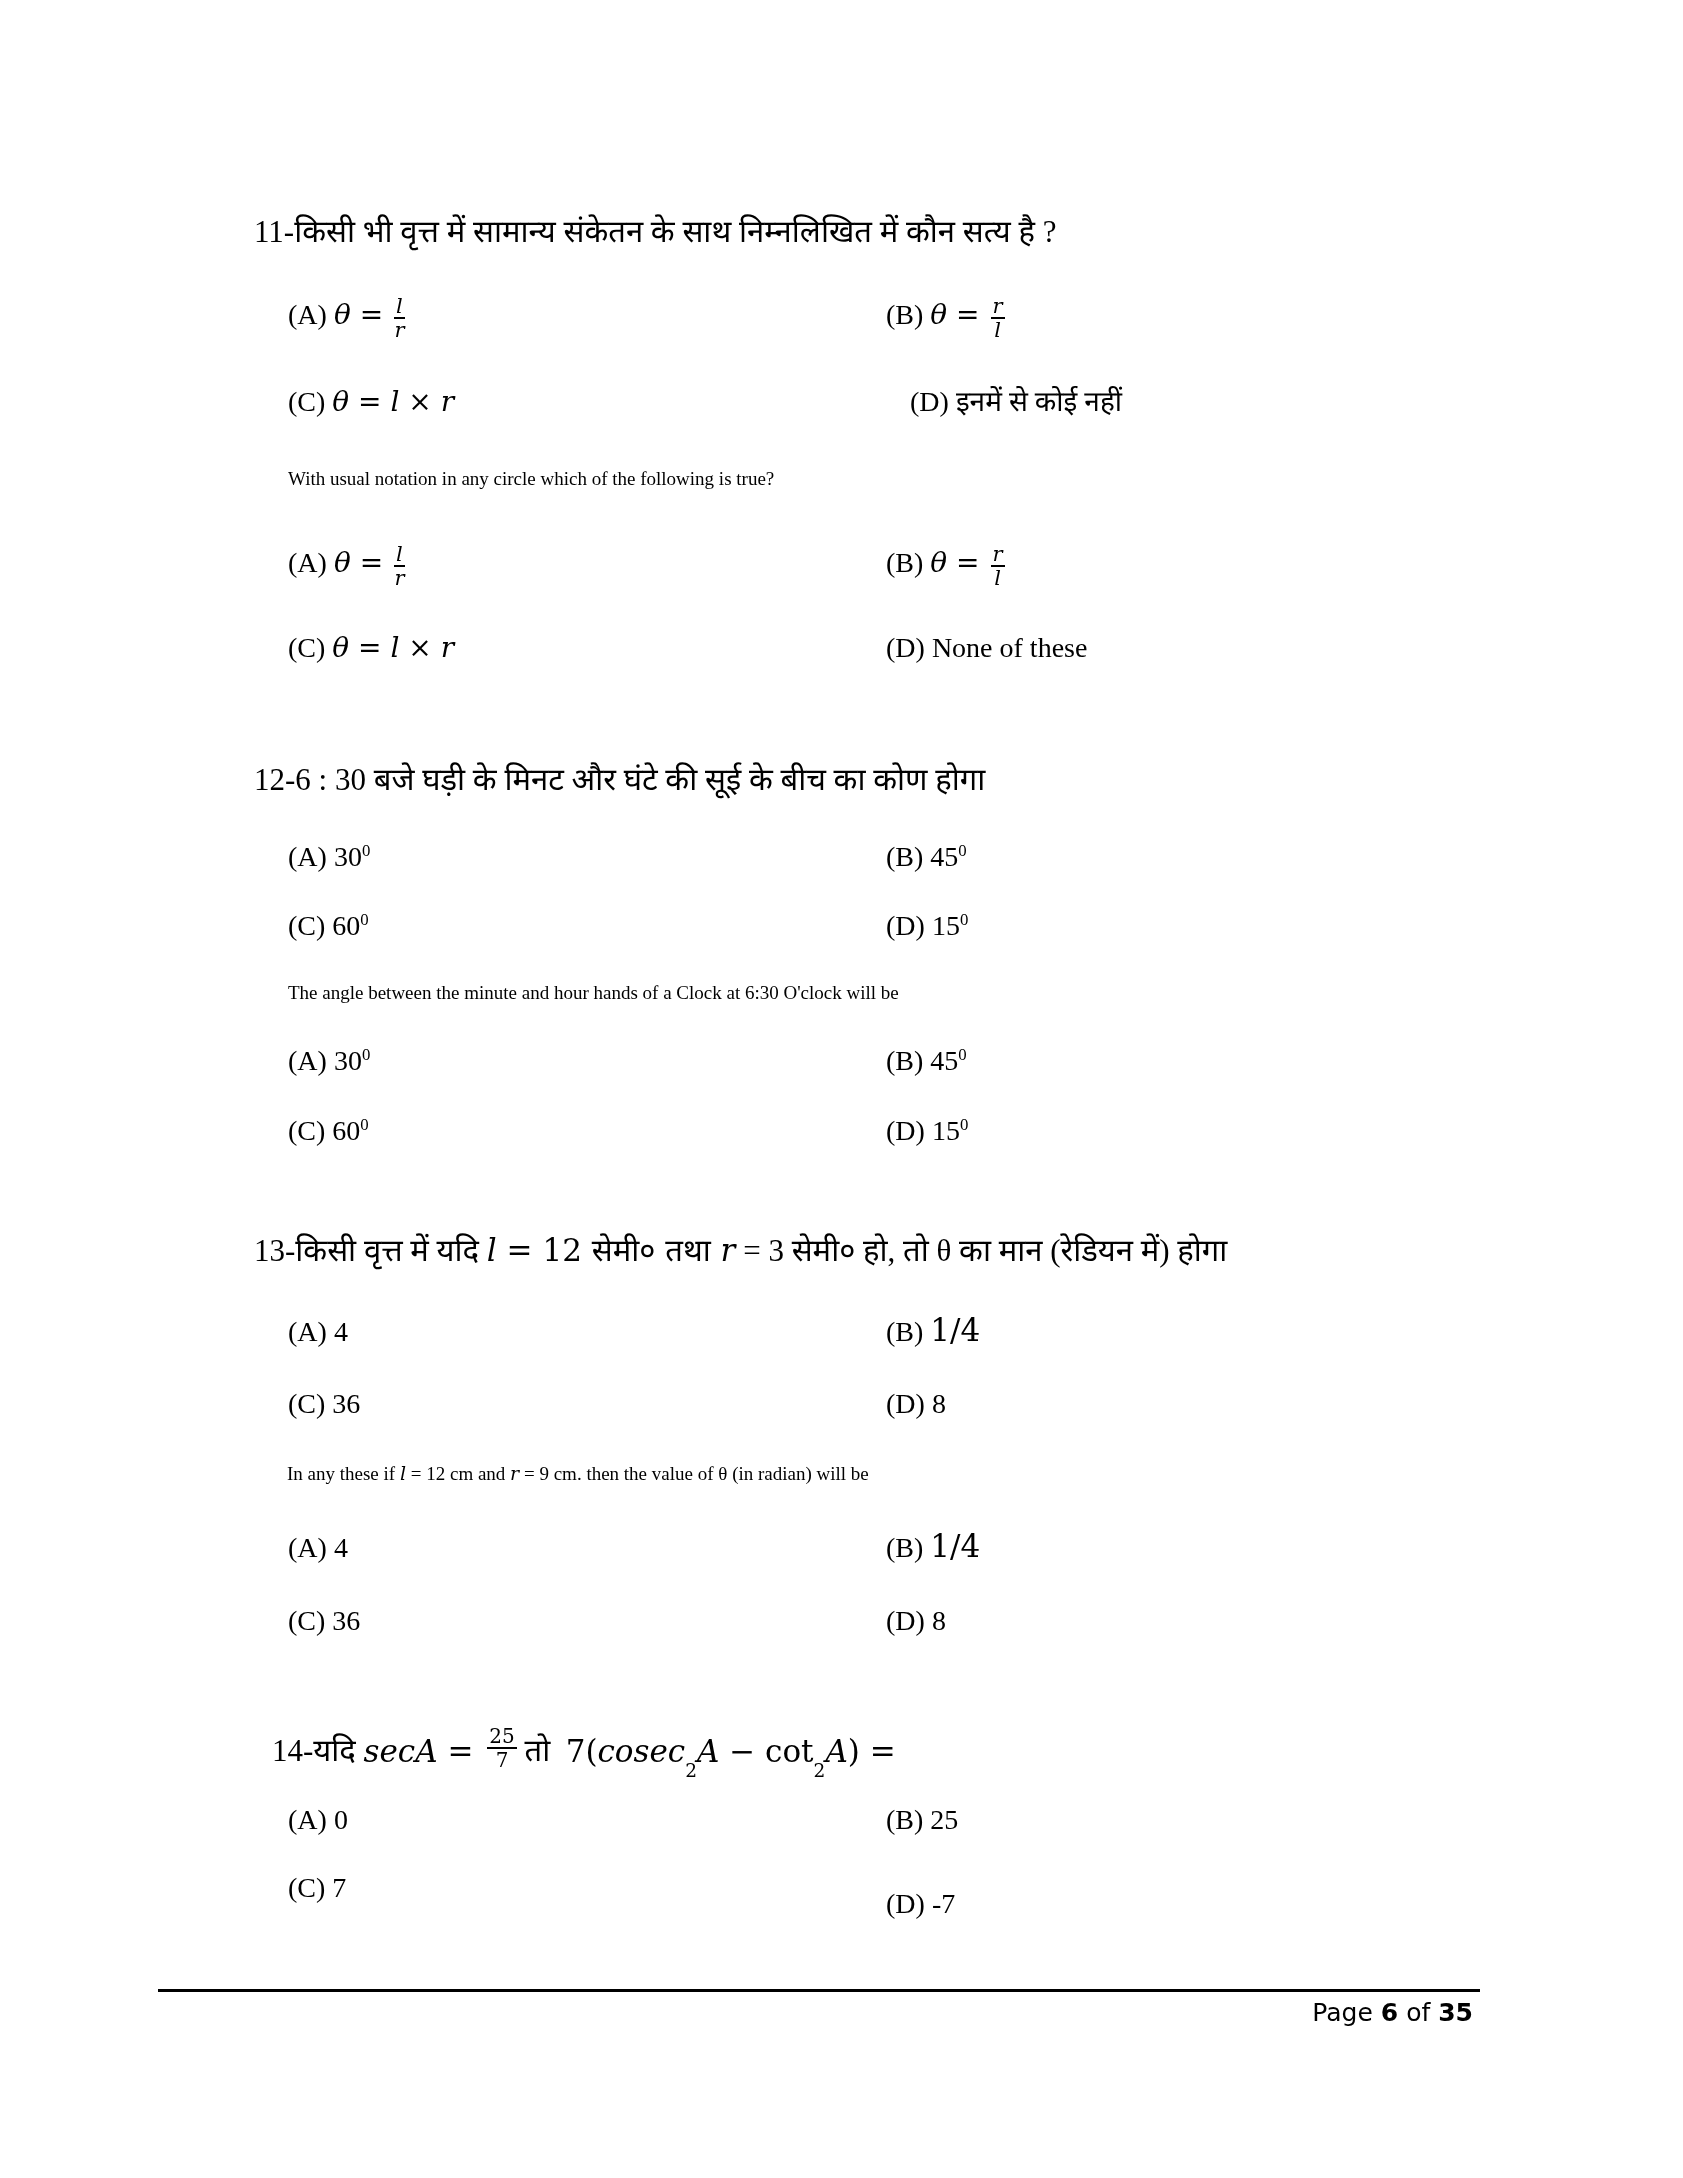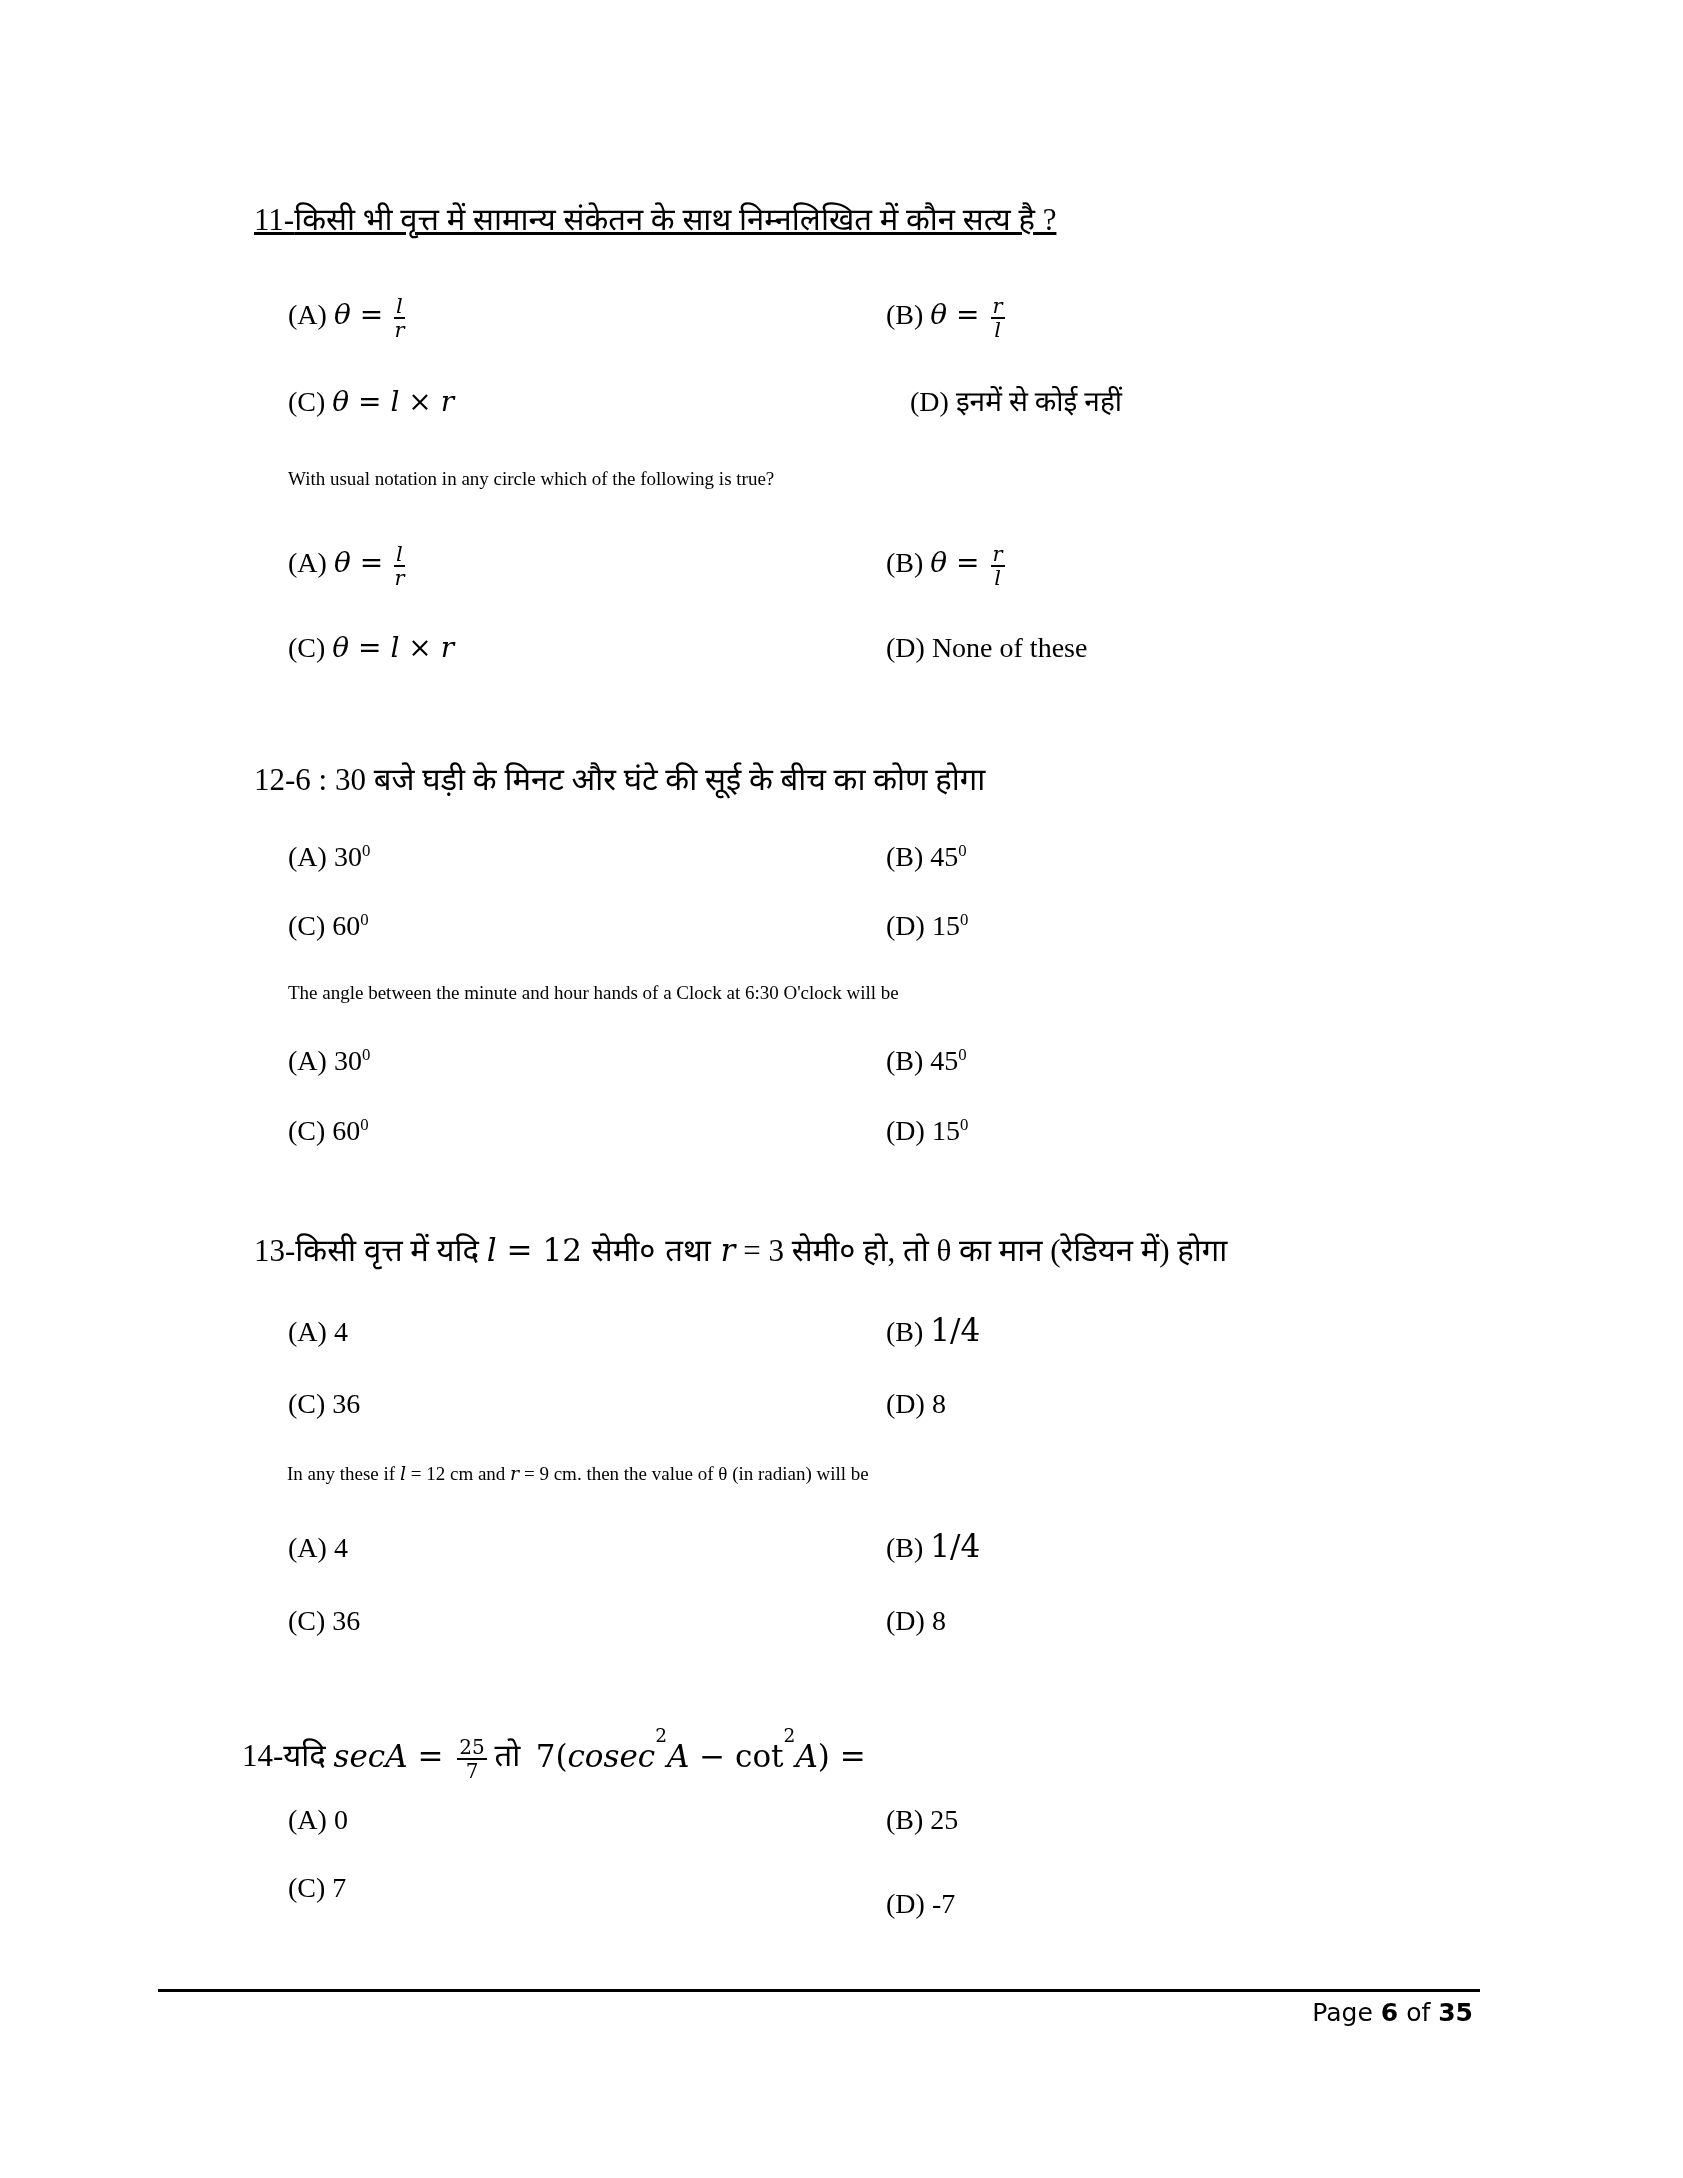--- a/index.html
+++ b/index.html
@@ -17,21 +17,21 @@
   .frac.up { font-style: normal; font-size: 20px; }
   sup { font-size: 60%; vertical-align: 0.6em; line-height: 0; }
   .footer-rule { position: absolute; left: 158px; top: 1989px; width: 1322px; height: 3px; background: #000; }
   .page-num { position: absolute; right: 210px; top: 1996px; font-family: "DejaVu Sans", "Liberation Sans", sans-serif;
               font-size: 25px; line-height: 34px; }
   .page-num b { font-weight: bold; }
 </style>
 </head>
 <body>
 
-<div class="abs qtitle" style="left:254px; top:200px;text-decoration:underline;">
+<div class="abs qtitle" style="left:254px; top:212px;">
   <span>11-</span><span>किसी भी वृत्त में सामान्य संकेतन के साथ निम्नलिखित में कौन सत्य है ?</span>
 </div>
 
 <div class="abs opt" style="left:288px; top:295px;">
   <span>(A)</span>
   <span class="math">θ =</span>
   <span class="frac">
       <span class="num">l</span>
       <span class="den">r</span>
     </span>
@@ -139,21 +139,21 @@
 <div class="abs opt" style="left:886px; top:1528px;">
   <span>(B)</span> <span class="mathup" style="font-size:31px;">1/4</span>
 </div>
 <div class="abs opt" style="left:288px; top:1603px;">
   <span>(C)</span> <span>36</span>
 </div>
 <div class="abs opt" style="left:886px; top:1603px;">
   <span>(D)</span> <span>8</span>
 </div>
 
-<div class="abs qtitle" style="left:242px; top:1712px; height:59px; display:flex; align-items:flex-start;margin-top:24px;">
+<div class="abs qtitle" style="left:272px; top:1712px; height:59px; display:flex; align-items:flex-end;">
   <span>14-</span><span>यदि </span>&nbsp;<span class="math">secA</span><span class="mathup" style="white-space:pre;"> = </span><span class="frac up">
       <span class="num">25</span>
       <span class="den">7</span>
     </span><span style="white-space:pre;"> तो </span>&nbsp;<span class="mathup">7(</span><span class="math">cosec</span><sup class="mathup">2</sup><span class="math">A</span><span class="mathup" style="white-space:pre;"> − cot</span><sup class="mathup">2</sup><span class="math">A</span><span class="mathup" style="white-space:pre;">) =</span>
 </div>
 
 <div class="abs opt" style="left:288px; top:1802px;">
   <span>(A)</span> <span>0</span>
 </div>
 <div class="abs opt" style="left:886px; top:1802px;">

